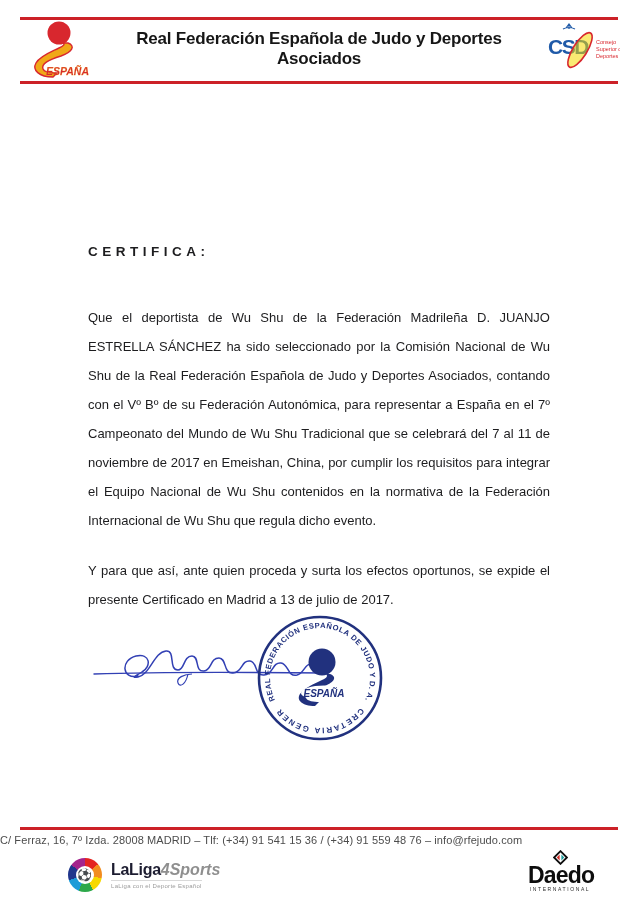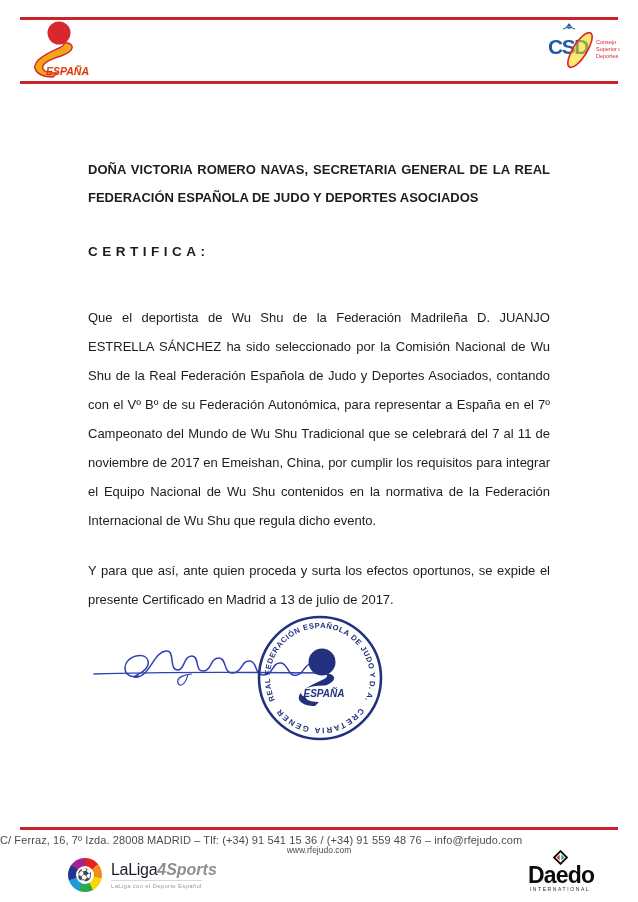--- a/index.html
+++ b/index.html
@@ -59,21 +59,21 @@
     background:conic-gradient(#e4231f 0 14%,#f28c1e 14% 28%,#f6d800 28% 42%,
                #2da84a 42% 56%,#1d9bd8 56% 70%,#20368c 70% 85%,#a4238c 85% 100%);
   }
   .ll-ball{
     position:absolute;inset:8px;background:#fff;border-radius:50%;
     display:flex;align-items:center;justify-content:center;
     font-size:12px;line-height:1;color:#111;
   }
   .ll-textcol{display:flex;flex-direction:column;}
   .ll-brandline{font-size:16px;line-height:17px;white-space:nowrap;}
-  .ll-brand{font-weight:normal;color:#1c1c30;letter-spacing:-0.3px;margin-top:8px;}
+  .ll-brand{font-weight:bold;color:#1c1c30;letter-spacing:-0.3px;margin-top:8px;}
   .ll-suffix{font-style:italic;color:#8f8f8f;font-weight:bold;}
   .ll-tagline{
     font-size:6px;color:#9a9a9a;border-top:1px solid #d9d9d9;
     padding-top:2px;margin-top:2px;width:fit-content;letter-spacing:0.3px;
   }
 
   .daedo{position:absolute;left:528px;top:850px;width:64px;text-align:center;}
   .daedo-icon{display:block;margin:0 auto;width:15px;height:15px;}
   .daedo-brand{font-size:23px;font-weight:bold;color:#0d0d0d;letter-spacing:-0.8px;line-height:20px;}
   .daedo-sub{font-size:5px;color:#2e2e2e;letter-spacing:1.6px;margin-top:1px;}
@@ -87,33 +87,33 @@
 
   <div class="redline top"></div>
 
   <svg class="logo-left" viewBox="0 0 84 58">
     <circle cx="33" cy="13" r="11.5" fill="#d8272e"></circle>
     <path d="M42,23 C50,26 46,32 35,36 C22,40 15,44 17,49 C18,52 25,53 31,53 L27,57
              C13,57 6,50 10,43 C14,36 25,32 33,28 C38,26 39,24 37,23 Z" fill="#f0a818" stroke="#d8272e" stroke-width="1.4"></path>
     <text x="20" y="55" font-size="10.5" font-weight="bold" font-style="italic" fill="#d8272e" stroke="#f0a818" stroke-width="0.25">ESPAÑA</text>
   </svg>
 
+  <div class="hdr-title">Real Federación Española de Judo y Deportes Asociados</div>
 
   <svg class="logo-right" viewBox="0 0 76 58">
     <path d="M22,8 l3,-4 3,4 M25,4 v5 M19,9 q6,-3 12,0" stroke="#1f5aa8" stroke-width="1.2" fill="none"></path>
     <text x="4" y="34" font-size="21" font-weight="bold" fill="#1f5aa8" letter-spacing="-1.5">CSD</text>
     <ellipse cx="36" cy="30" rx="7" ry="20" fill="#f6d800" fill-opacity="0.55" stroke="#d8272e" stroke-width="1.6" transform="rotate(32 36 30)"></ellipse>
     <text x="52" y="24" font-size="5.5" fill="#d8272e">Consejo</text>
     <text x="52" y="31" font-size="5.5" fill="#d8272e">Superior de</text>
     <text x="52" y="38" font-size="5.5" fill="#d8272e">Deportes</text>
   </svg>
 
   <div class="redline hdr-bottom"></div>
 
-  <div class="addressee">DOÑA VICTORIA ROMERO NAVAS, SECRETARIA GENERAL DE LA REAL FEDERACIÓN ESPAÑOLA DE JUDO Y DEPORTES ASOCIADOS</div>
   <div class="certifica">CERTIFICA:</div>
   <div class="para1">Que el deportista de Wu Shu de la Federación Madrileña D. JUANJO ESTRELLA SÁNCHEZ ha sido seleccionado por la Comisión Nacional de Wu Shu de la Real Federación Española de Judo y Deportes Asociados, contando con el Vº Bº de su Federación Autonómica, para representar a España en el 7º Campeonato del Mundo de Wu Shu Tradicional que se celebrará del 7 al 11 de noviembre de 2017 en Emeishan, China, por cumplir los requisitos para integrar el Equipo Nacional de Wu Shu contenidos en la normativa de la Federación Internacional de Wu Shu que regula dicho evento.</div>
   <div class="para2">Y para que así, ante quien proceda y surta los efectos oportunos, se expide el presente Certificado en Madrid a 13 de julio de 2017.</div>
 
   <svg class="signature-svg" viewBox="0 0 256 64">
     <path d="M2,38 C60,36 140,36 236,37" stroke="#3240b4" stroke-width="1.4" fill="none" stroke-linecap="round"></path>
     <path d="M46,40 C30,44 28,24 44,20 C58,17 60,30 50,36 C44,40 38,42 46,41
              C58,39 62,16 74,15 C84,14 76,34 86,34 C93,34 91,20 100,20
              C108,20 102,36 112,35 C120,34 118,22 127,22 C135,22 131,38 141,37
              C151,36 149,24 158,25 C166,26 162,40 172,39 C182,38 180,26 189,27
@@ -135,21 +135,20 @@
     </text>
     <circle cx="66" cy="48" r="13.5" fill="#21317e"></circle>
     <path d="M74,60 C82,63 78,69 66,73 C54,77 48,80 50,84 C51,87 58,88 63,88 L59,92
              C46,92 40,86 44,80 C48,74 58,70 66,66 C71,64 72,62 70,60 Z" fill="#21317e"></path>
     <ellipse cx="68" cy="79" rx="23" ry="7.5" fill="#ffffff"></ellipse>
     <text x="68" y="82.5" font-size="10" font-weight="bold" font-style="italic" fill="#21317e" text-anchor="middle">ESPAÑA</text>
   </svg>
 
   <div class="redline ftr"></div>
   <div class="ftr-address">C/ Ferraz, 16, 7º Izda. 28008 MADRID – Tlf: (+34) 91 541 15 36 / (+34) 91 559 48 76 – info@rfejudo.com</div>
-  <div class="ftr-website">www.rfejudo.com</div>
 
   <div class="laliga">
     <div class="ll-circle">
       <div class="ll-ball">⚽</div>
     </div>
     <div class="ll-textcol">
       <div class="ll-brandline">
         <span class="ll-brand">LaLiga</span><span class="ll-suffix">4Sports</span>
       </div>
       <div class="ll-tagline">LaLiga con el Deporte Español</div>

